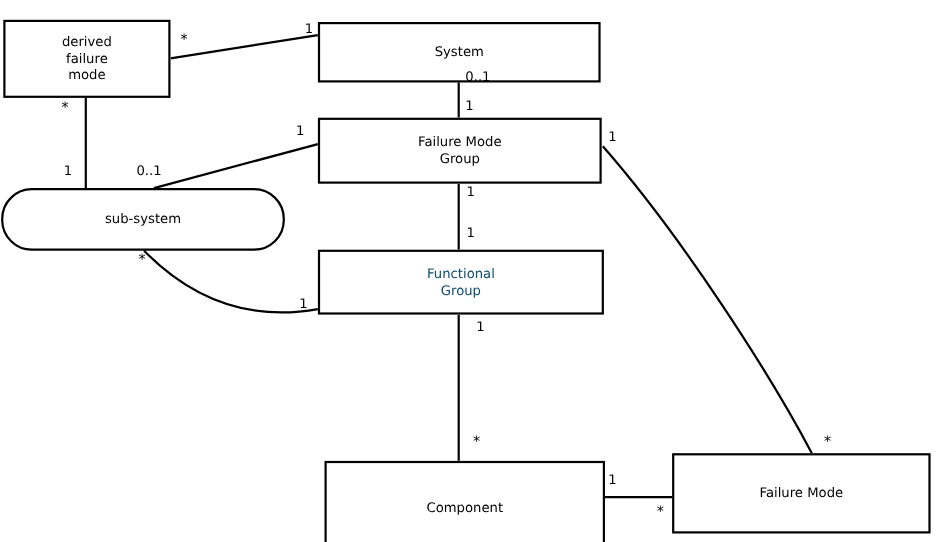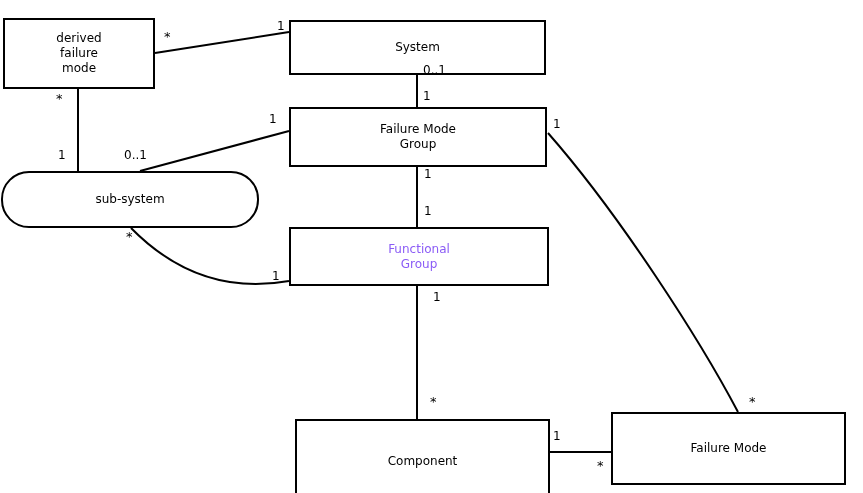--- a/index.html
+++ b/index.html
@@ -85,21 +85,21 @@
         <div class="uml-box-label" style="color: rgb(0, 0, 0);">System</div>
       </div>
       <div class="uml-box" style="left: 289px; top: 107px; width: 258px; height: 60px; border-color: rgb(0, 0, 0); background: rgb(255, 255, 255);">
         <div class="uml-box-label" style="color: rgb(0, 0, 0);">Failure Mode
 Group</div>
       </div>
       <div class="uml-box" style="left: 1px; top: 171px; width: 258px; height: 57px; border-color: rgb(0, 0, 0); background: rgb(255, 255, 255); border-radius: 28px;">
         <div class="uml-box-label" style="color: rgb(0, 0, 0);">sub-system</div>
       </div>
       <div class="uml-box" style="left: 289px; top: 227px; width: 260px; height: 59px; border-color: rgb(0, 0, 0); background: rgb(255, 255, 255);">
-        <div class="uml-box-label" style="color: #8b5cf6;">Functional
+        <div class="uml-box-label" style="color: #0c4a6e;">Functional
 Group</div>
       </div>
       <div class="uml-box" style="left: 295px; top: 419px; width: 255px; height: 85px; border-color: rgb(0, 0, 0); background: rgb(255, 255, 255);">
         <div class="uml-box-label" style="color: rgb(0, 0, 0);">Component</div>
       </div>
       <div class="uml-box" style="left: 611px; top: 412px; width: 235px; height: 73px; border-color: rgb(0, 0, 0); background: rgb(255, 255, 255);">
         <div class="uml-box-label" style="color: rgb(0, 0, 0);">Failure Mode</div>
       </div>
     </div>
   <div id="mult-layer">

